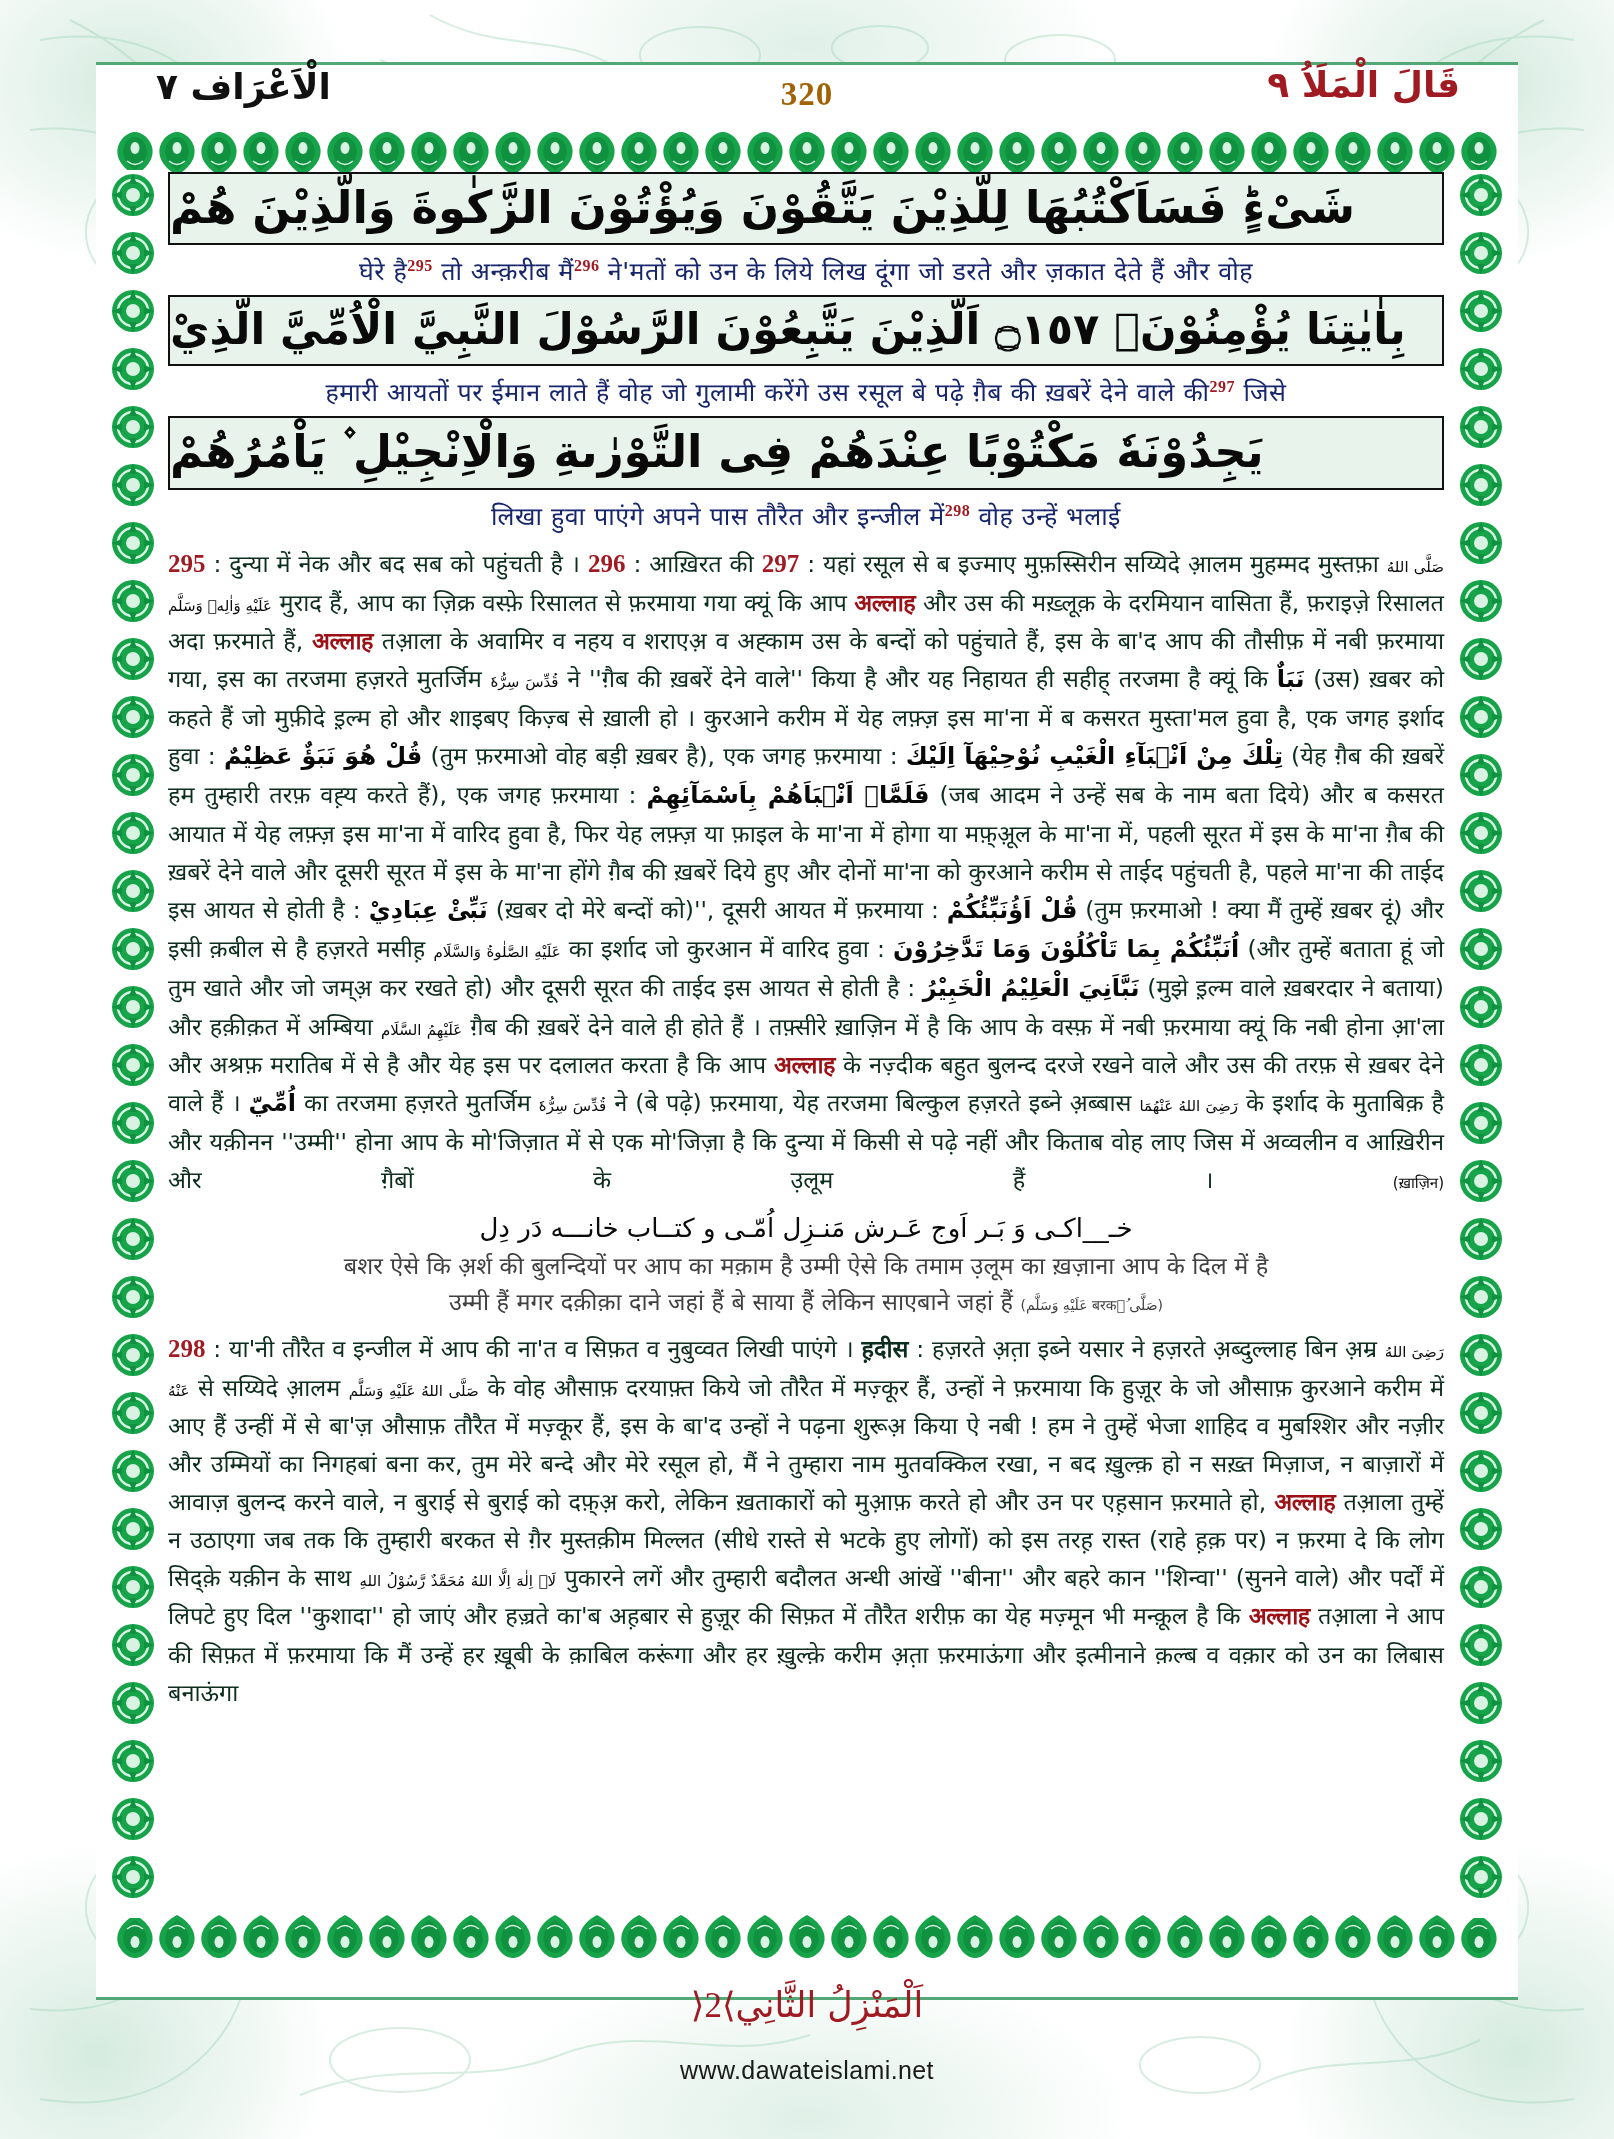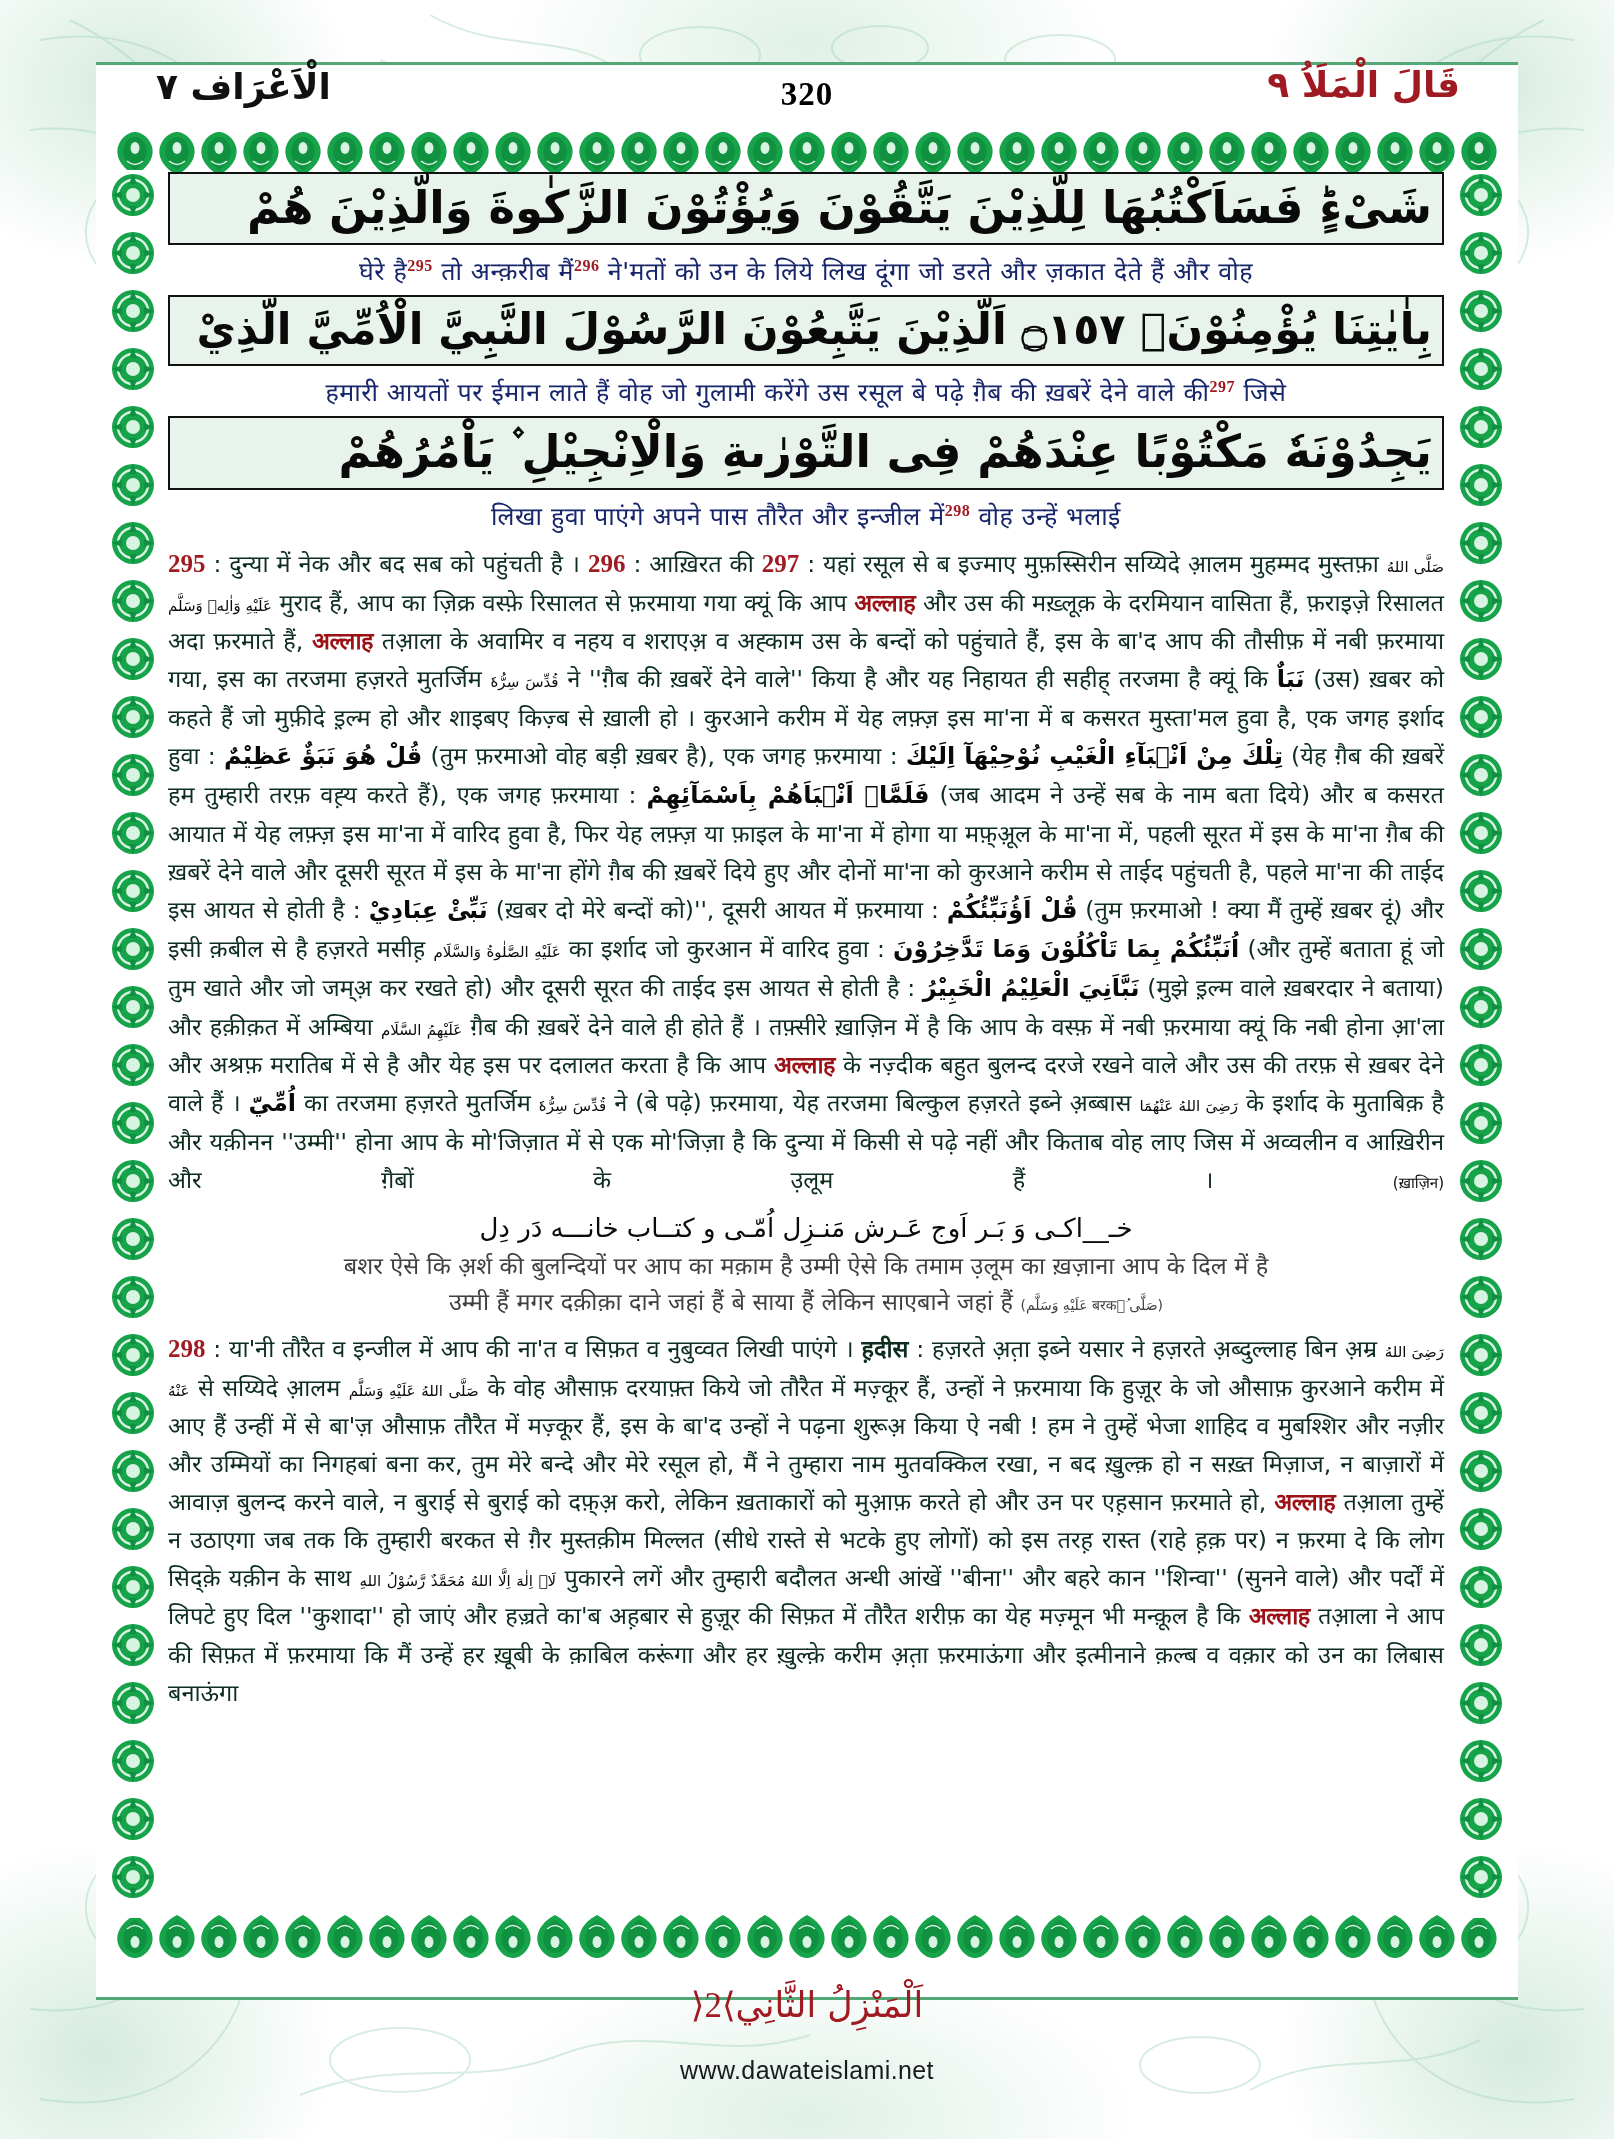--- a/index.html
+++ b/index.html
@@ -79,21 +79,21 @@
     white-space: nowrap;
   }
   .header .page-number {
     position: absolute;
     left: 0; right: 0;
     top: 12px;
     text-align: center;
     font-family: "Liberation Serif", serif;
     font-size: 33px;
     font-weight: bold;
-    color: #000000;
+    color: #a16207;
     letter-spacing: 1px;
   }
   .header .juz-name {
     position: absolute;
     right: 58px;
     top: 0px;
     font-family: "DejaVu Sans", "Liberation Sans", sans-serif;
     font-size: 36px;
     font-weight: bold;
     color: #a01a22;
@@ -132,23 +132,23 @@
     top: 172px;
     width: 1276px;
     height: 1740px;
   }
 
   
   .ayah-box {
     box-sizing: border-box;
     border: 2px solid #111111;
     background: #e8f3ec;
-    padding: 4px 10px 6px 25px;
+    padding: 4px 10px 6px 0;
     margin: 0 0 2px 0;
-    text-align: right;
+    text-align: left;
     direction: rtl;
     overflow: hidden;
   }
   .ayah-box .ayah-text {
     font-family: "DejaVu Sans", "Liberation Sans", sans-serif;
     font-size: 46px;
     line-height: 1.32;
     color: #0a0a0a;
     white-space: nowrap;
     font-weight: 600;

